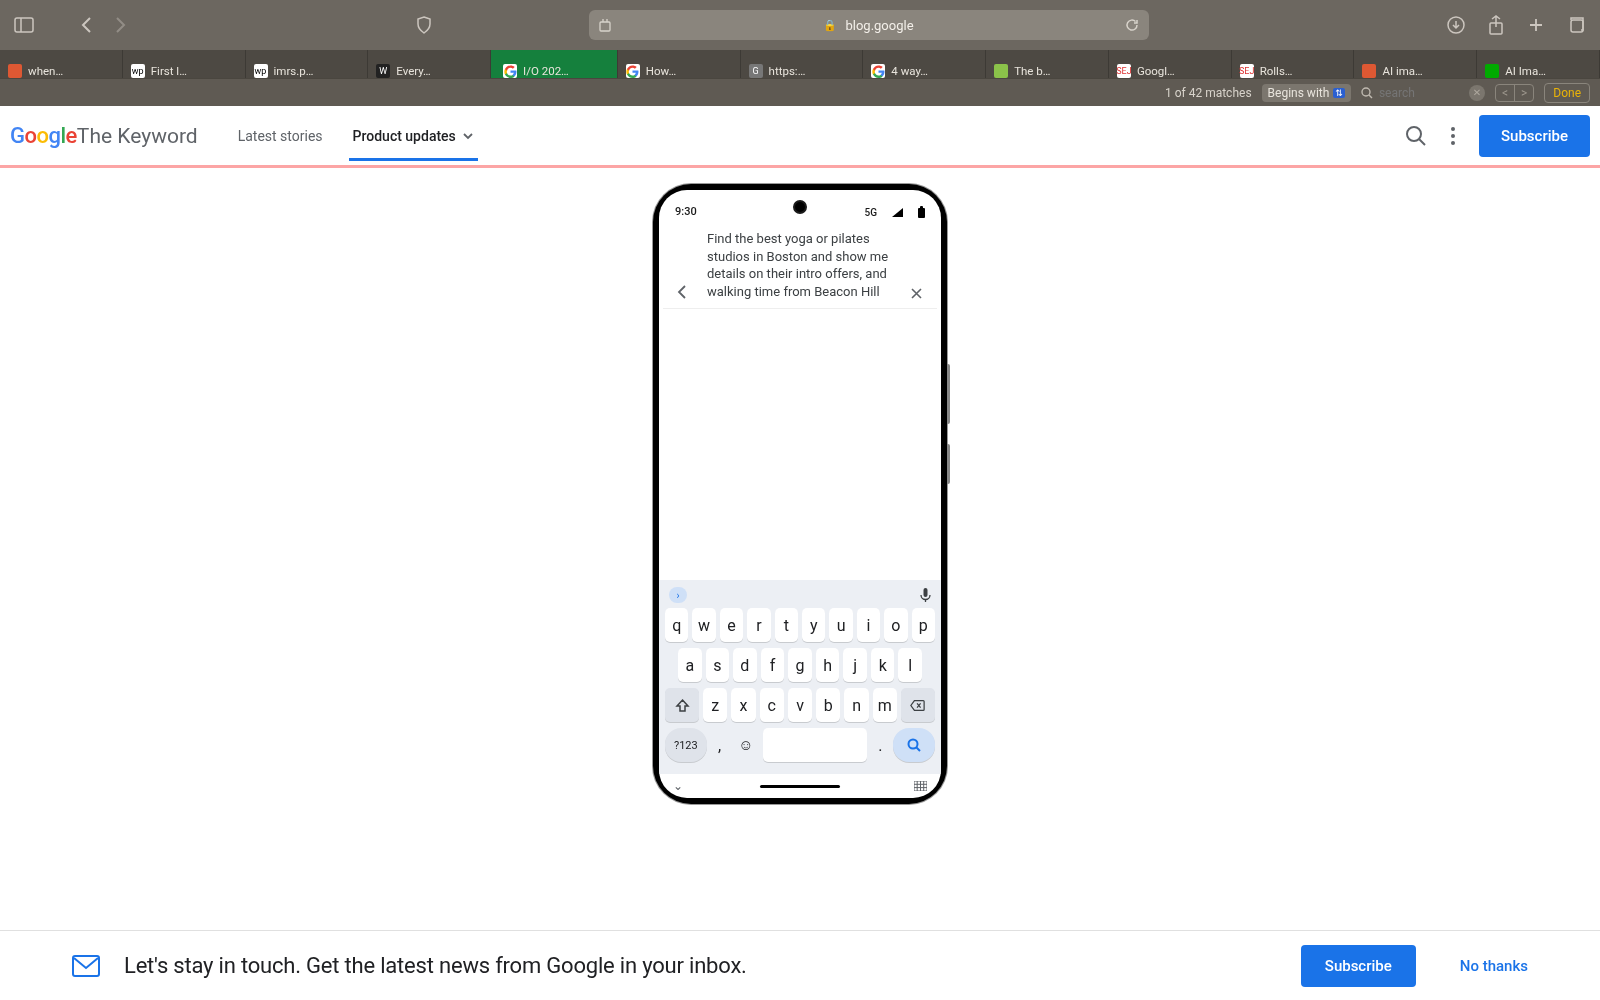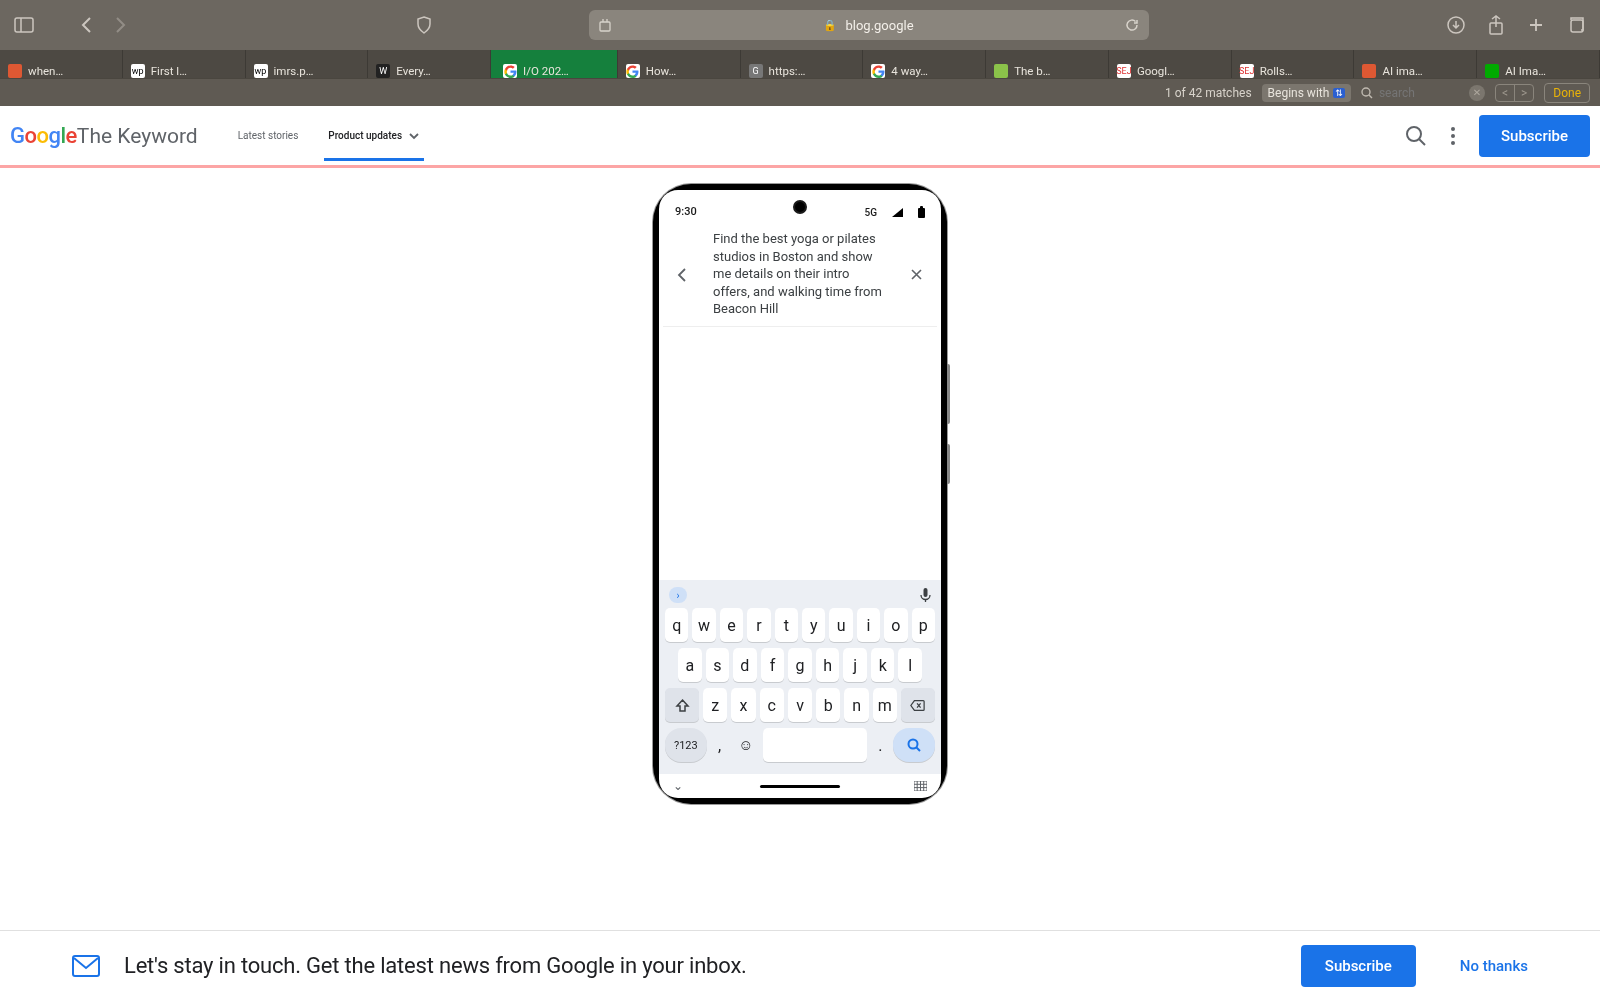--- a/index.html
+++ b/index.html
@@ -36,42 +36,42 @@
   .keyword-header { height: 62px; border-bottom:3px solid #fca5a5; display:flex; align-items:center; padding: 0 10px; }
   .google-logo { font-size: 22px; font-weight:500; letter-spacing:-0.5px; }
   .google-logo span:nth-child(1){color:#4285F4;}
   .google-logo span:nth-child(2){color:#EA4335;}
   .google-logo span:nth-child(3){color:#FBBC05;}
   .google-logo span:nth-child(4){color:#4285F4;}
   .google-logo span:nth-child(5){color:#34A853;}
   .google-logo span:nth-child(6){color:#EA4335;}
   .site-title { font-size: 21px; color:#5f6368; font-weight:400; }
   .nav-links { display:flex; gap:30px; margin-left: 40px; align-items:center; }
-  .nav-link { font-size: 10px; color:#5f6368; display:flex; align-items:center; gap:6px; height:50px; position:relative; }
+  .nav-link { font-size: 14px; color:#5f6368; display:flex; align-items:center; gap:6px; height:50px; position:relative; }
   .nav-link.active { color:#202124; font-weight:500; }
   .nav-link.active::after { content:""; position:absolute; bottom:0; left:-4px; right:-4px; height:3px; background:#1a73e8; }
   .header-right { margin-left:auto; display:flex; align-items:center; gap:24px; }
   .header-icon { color:#5f6368; cursor:pointer; }
   .subscribe-btn { background:#1a73e8; color:#fff; padding: 12px 22px; border-radius:4px; font-size:15px; font-weight:500; }
 
   
   .phone-wrap { display:flex; justify-content:center; padding-top:16px; }
   .phone { width: 294px; height: 620px; background:#000; border-radius: 38px; padding:6px; position:relative; box-shadow: 0 0 0 1px #999; }
   .phone-side { position:absolute; right:-3px; width:3px; background:#888; border-radius:0 2px 2px 0; }
   .phone-side.s1 { top:180px; height:60px; }
   .phone-side.s2 { top:260px; height:40px; }
-  .phone-screen { width:100%; height:100%; background:#fff; border-radius:19px; overflow:hidden; display:flex; flex-direction:column; position:relative; }
+  .phone-screen { width:100%; height:100%; background:#fff; border-radius:28px; overflow:hidden; display:flex; flex-direction:column; position:relative; }
   .camera { position:absolute; top:10px; left:50%; transform:translateX(-50%); width:14px; height:14px; background:#000; border-radius:50%; border:2px solid #1a1a1a; z-index:2;}
   .status-bar { height:32px; display:flex; align-items:flex-end; justify-content:space-between; padding: 0 16px 4px; font-size:11px; font-weight:500; color:#1a1a1a; }
   .status-right { display:flex; align-items:center; gap:15px; font-size:10px; }
   .signal-tri { width:0; height:0; border-style:solid; border-width: 0 0 9px 11px; border-color: transparent transparent #000 transparent; }
   .batt { width:7px; height:10px; background:#000; border-radius:1px; position:relative; }
   .batt::before { content:""; position:absolute; top:-2px; left:2px; width:3px; height:2px; background:#000; border-radius:1px 1px 0 0; }
 
-  .search-row { display:flex; align-items:center; padding: 8px 14px; gap:26px; border-bottom:1px solid #eee; margin:0 4px; }
+  .search-row { display:flex; align-items:flex-end; padding: 8px 14px; gap:20px; border-bottom:1px solid #eee; margin:0 4px; }
   .search-row .back-ch { color:#5f6368; font-size:16px; padding-top:2px; }
   .search-row .query { flex:1; font-size:13px; line-height:1.35; color:#3c4043; }
   .search-row .close-x { color:#5f6368; font-size:15px; padding-top:2px; }
 
   .phone-middle { flex:1; }
 
   .keyboard { background:#eceff4; padding:6px; }
   .kb-toprow { height:22px; display:flex; align-items:center; justify-content:space-between; padding:0 4px 4px; }
   .kb-chev-pill { width:18px; height:16px; background:#cfe0f7; border-radius:8px; display:flex; align-items:center; justify-content:center; color:#1a73e8; font-size:10px; }
   .kb-mic { color:#3c4043; font-size:13px; }

